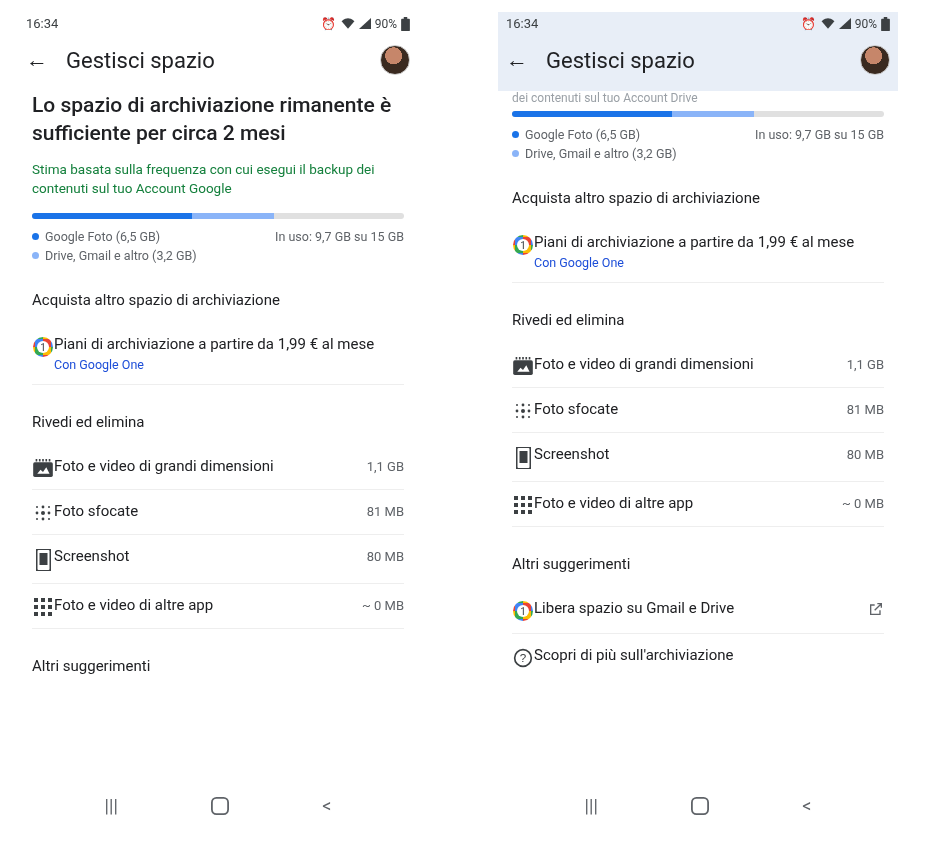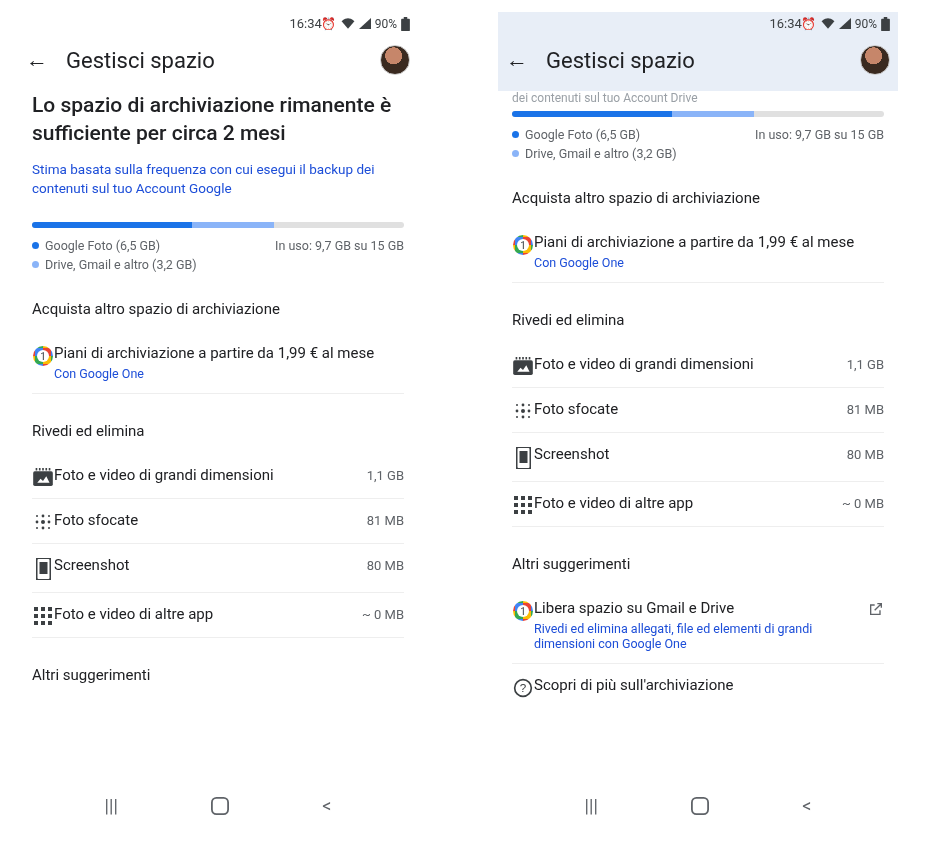--- a/index.html
+++ b/index.html
@@ -14,21 +14,21 @@
   .phone {
     width: 400px;
     background: #fff;
     display: flex;
     flex-direction: column;
     height: 810px;
     position: relative;
   }
   .statusbar {
     display: flex;
-    justify-content: flex-end;
+    justify-content: space-between;
     align-items: center;
     font-size: 13px;
     padding: 4px 8px 8px 8px;
     color: #3c4043;
   }
   .statusbar .right { display:flex; align-items:center; gap:4px; font-size:12px;}
   .appbar {
     display: flex;
     align-items: center;
     gap: 18px;
@@ -37,21 +37,21 @@
   .phone.two .appbar, .phone.two .statusbar { background: #e8eef7; }
   .back { font-size: 22px; line-height:1; cursor:pointer; }
   .title { font-size: 22px; flex:1; color:#202124; }
   .avatar {
     width: 30px; height:30px; border-radius:50%;
     background: radial-gradient(circle at 45% 35%, #c6866a 0 35%, #3a2a20 36% 100%);
     border:1px solid #ccc;
   }
   .content { padding: 0 14px; flex:1; overflow:hidden; }
   h2.headline { font-size: 21px; font-weight:500; margin-bottom:12px; line-height:1.35;}
-  .sub { font-size:13.5px; color:#1d4ed8; margin-bottom:25px; line-height:1.4;}
+  .sub { font-size:13.5px; color:#15803d; margin-bottom:16px; line-height:1.4;}
   .bar {
     height:6px; border-radius:3px; background:#e0e0e0;
     display:flex; overflow:hidden; margin-bottom:10px;
   }
   .bar .seg1 { background:#1a73e8; width:43%; }
   .bar .seg2 { background:#8ab4f8; width:22%; }
   .legend-row { display:flex; justify-content:space-between; font-size:12.5px; color:#5f6368; margin-bottom:4px;}
   .legend-row .left { display:flex; align-items:center; gap:6px;}
   .dot { width:7px; height:7px; border-radius:50%; display:inline-block;}
   .dot.blue { background:#1a73e8;}
@@ -381,21 +381,20 @@
       <span class="meta">~ 0 MB</span>
     </div>
 
     <div class="section-title">Altri suggerimenti</div>
     <div class="row">
       <span class="icon">
           <span class="one-icon"></span>
         </span>
       <span class="body">
         <div class="primary">Libera spazio su Gmail e Drive</div>
-        <div class="secondary">Rivedi ed elimina allegati, file ed elementi di grandi dimensioni con Google One</div>
       </span>
       <span class="ext">
         <svg width="16" height="16" viewBox="0 0 24 24">
             <path fill="none" stroke="#5f6368" stroke-width="2" d="M14 4h6v6M20 4L10 14M18 14v6H4V6h6"></path>
           </svg>
       </span>
     </div>
     <div class="row" style="border-bottom:none">
       <span class="icon">
         <svg width="20" height="20" viewBox="0 0 24 24">

